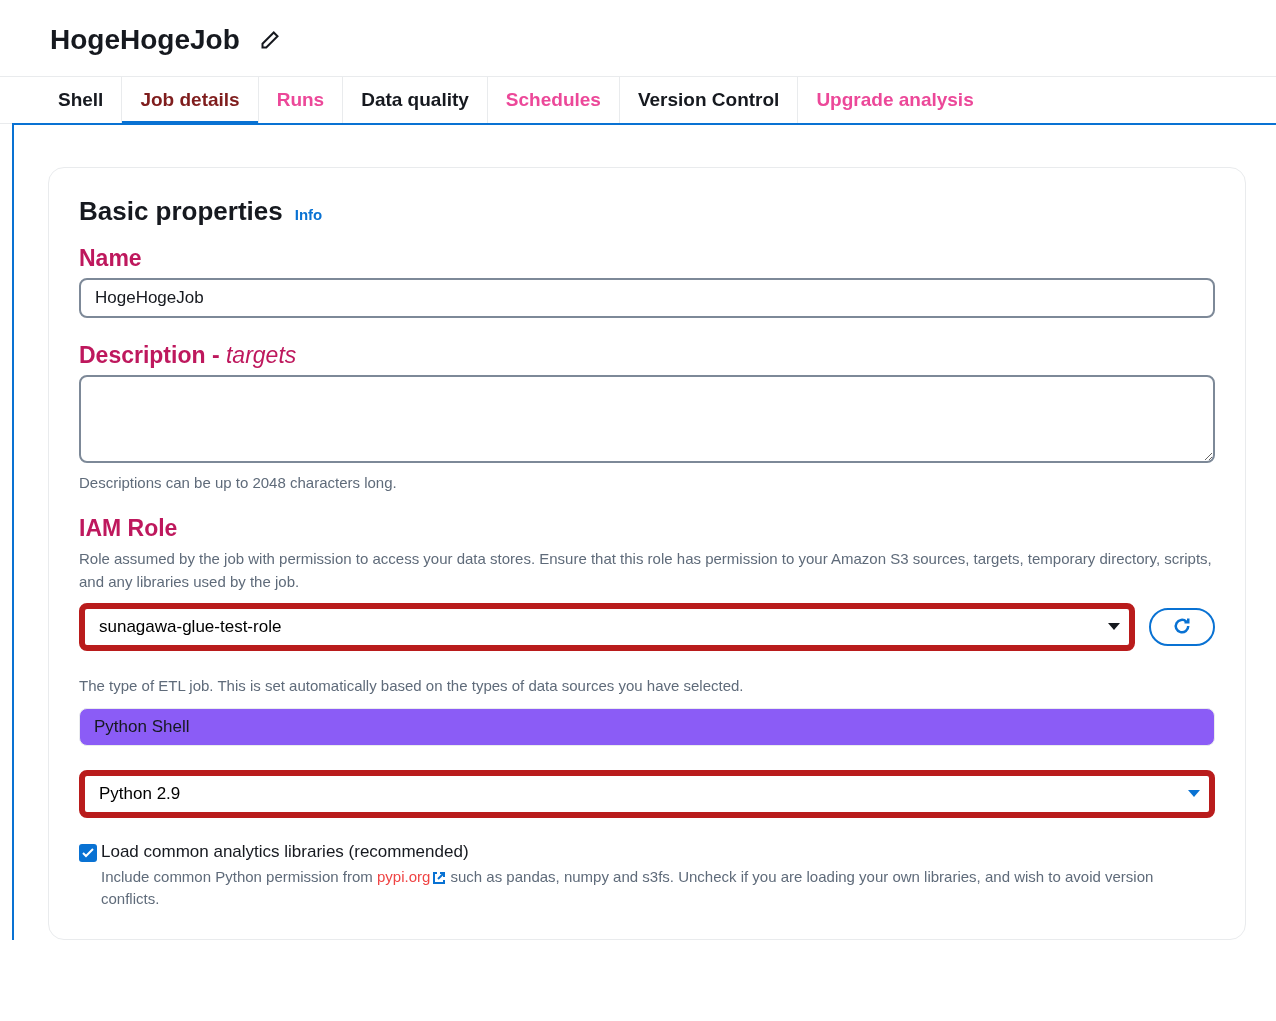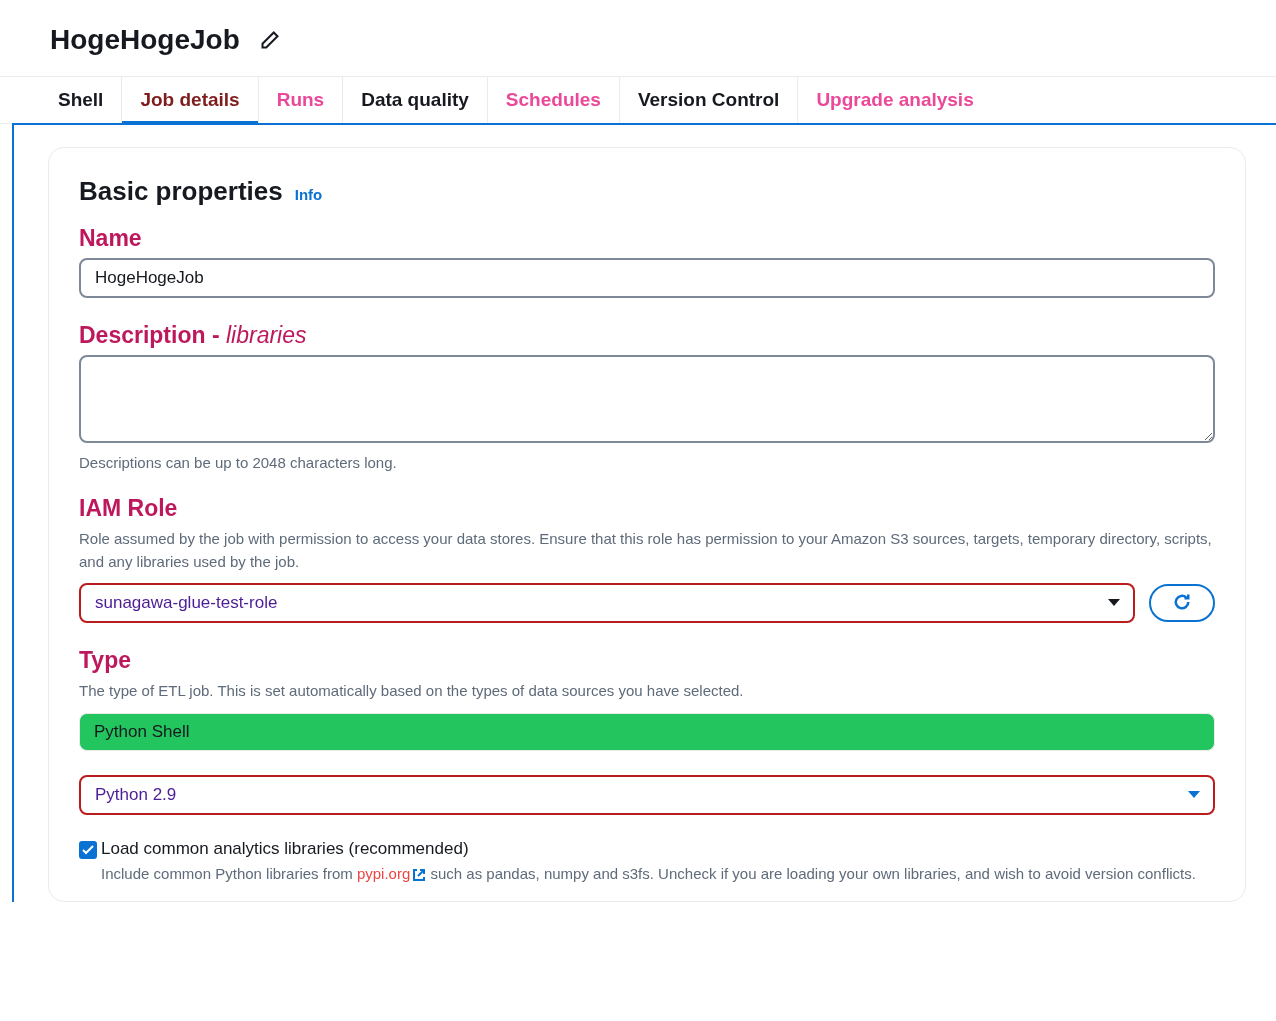--- a/index.html
+++ b/index.html
@@ -63,24 +63,24 @@
       color: #ec4899;
       cursor: default;
     }
     .content-wrapper {
       border-left: 2px solid #0972d3;
       border-top: 2px solid #0972d3;
       margin-left: 12px;
       margin-top: -1px;
     }
     .panel {
-      margin: 22px 30px 0 34px;
+      margin: 42px 30px 0 34px;
       border: 1px solid #e9ebed;
       border-radius: 16px;
-      padding: 28px 30px 16px 30px;
+      padding: 28px 30px 28px 30px;
     }
     .panel-header {
       display: flex;
       align-items: baseline;
       margin-bottom: 18px;
     }
     .panel-title {
       font-size: 26px;
       font-weight: 700;
       color: #16191f;
@@ -146,30 +146,30 @@
       flex: 1;
     }
     .select-wrapper {
       position: relative;
       width: 100%;
     }
     .select {
       width: 100%;
       padding: 8px 40px 8px 14px;
       font-size: 17px;
-      border: 2px solid #b91c1c;
+      border: 6px solid #b91c1c;
       border-radius: 8px;
       background: #ffffff;
-      color: #4c1d95;
+      color: #000000;
       appearance: none;
       cursor: pointer;
     }
     .select.readonly {
       border: 1px solid #e9ebed;
-      background: #22c55e;
+      background: #8b5cf6;
       cursor: default;
       color: #16191f;
     }
     .chevron-down {
       position: absolute;
       right: 14px;
       top: 50%;
       transform: translateY(-50%);
       pointer-events: none;
     }
@@ -254,21 +254,21 @@
       <span class="info-link">Info</span>
     </div>
 
     <div class="form-group">
       <label class="form-label">Name</label>
       <input type="text" class="text-input" value="HogeHogeJob" style="">
     </div>
 
     <div class="form-group">
       <label class="form-label">
-        <span>Description - </span><span class="optional">libraries</span>
+        <span>Description - </span><span class="optional">targets</span>
       </label>
       <textarea class="textarea" style=""></textarea>
       <div class="form-help">Descriptions can be up to 2048 characters long.</div>
     </div>
 
     <div class="form-group">
       <label class="form-label">IAM Role</label>
       <div class="form-description">Role assumed by the job with permission to access your data stores. Ensure that this role has permission to your Amazon S3 sources, targets, temporary directory, scripts, and any libraries used by the job.</div>
       <div class="select-row">
         <div class="select-wrapper">
@@ -284,21 +284,20 @@
             <svg width="20" height="20" viewBox="0 0 16 16" fill="none" stroke="#0972d3" stroke-width="2">
               <path d="M13 8 A5 5 0 1 1 11.5 4.5"></path>
               <path d="M13 2 L13 5 L10 5" fill="none"></path>
             </svg>
           </span>
         </button>
       </div>
     </div>
 
     <div class="form-group">
-      <label class="form-label">Type</label>
       <div class="form-description">The type of ETL job. This is set automatically based on the types of data sources you have selected.</div>
       <div class="select-wrapper">
         <div class="select readonly">Python Shell</div>
       </div>
     </div>
 
     <div class="form-group">
       <div class="select-wrapper">
         <div class="select">Python 2.9</div>
         <span class="chevron-down">
@@ -313,21 +312,21 @@
       <div class="checkbox">
         <span>
           <svg width="12" height="10" viewBox="0 0 12 10">
               <path d="M1 5 L4 8 L11 1" stroke="#ffffff" stroke-width="2" fill="none"></path>
             </svg>
         </span>
       </div>
       <div class="checkbox-content">
         <div class="checkbox-label">Load common analytics libraries (recommended)</div>
         <div class="checkbox-desc">
-          <span>Include common Python libraries from </span><a class="inline-link"><span>pypi.org</span><span class="external-icon">
+          <span>Include common Python permission from </span><a class="inline-link"><span>pypi.org</span><span class="external-icon">
                 <svg width="14" height="14" viewBox="0 0 14 14" fill="none" stroke="#0972d3" stroke-width="2">
                   <path d="M5 2 H2 V12 H12 V9"></path>
                   <path d="M8 2 H12 V6"></path>
                   <path d="M12 2 L6 8"></path>
                 </svg>
               </span></a><span> such as pandas, numpy and s3fs. Uncheck if you are loading your own libraries, and wish to avoid version conflicts.</span>
         </div>
       </div>
     </div>
 

